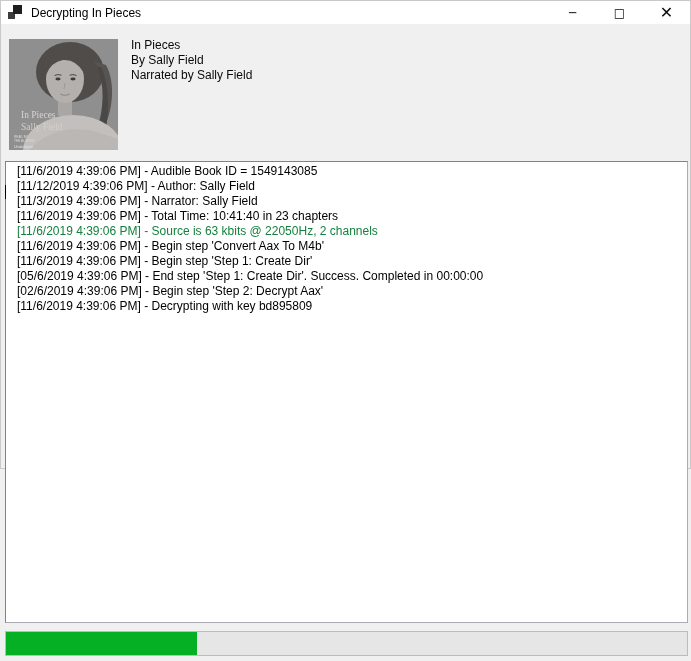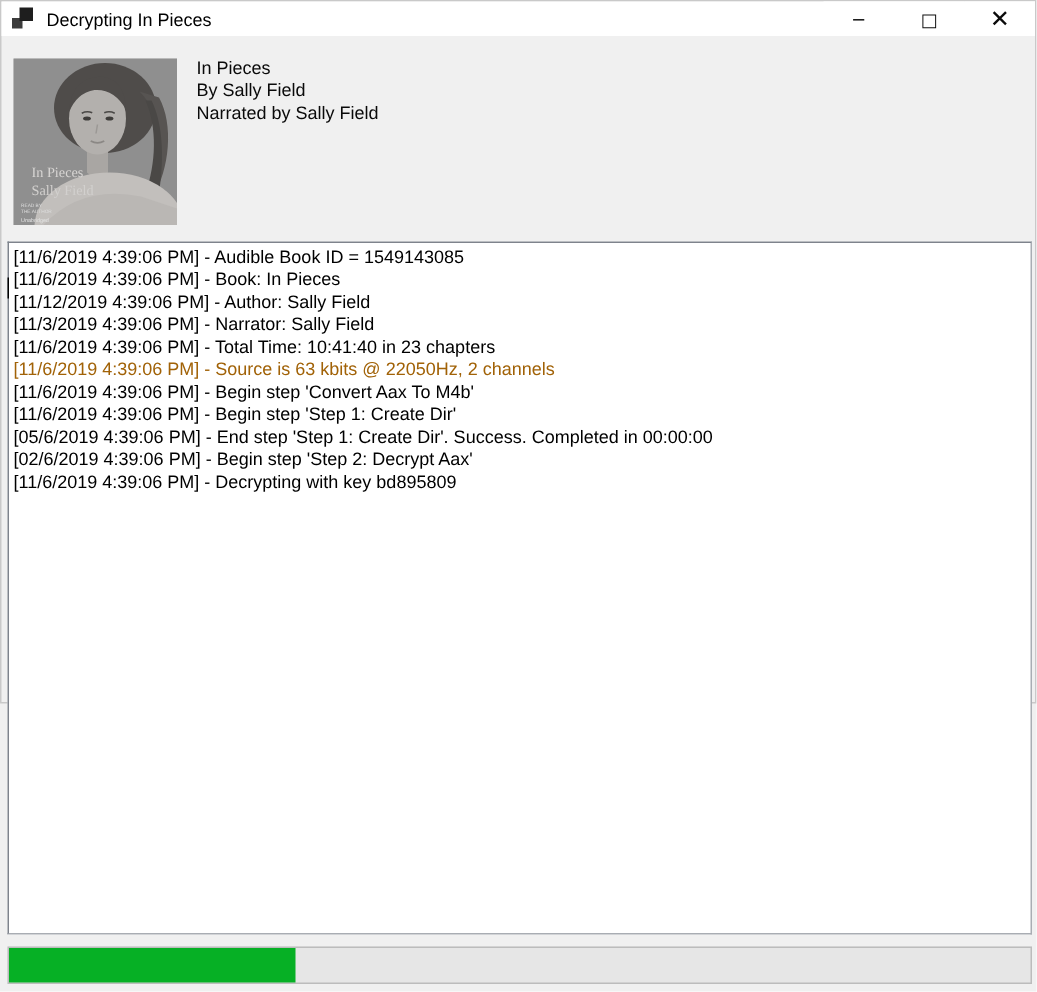--- a/index.html
+++ b/index.html
@@ -36,22 +36,22 @@
   .bookinfo { position: absolute; left: 130px; top: 37px; font-size: 12px; color: #0a0a0a; line-height: 15px; }
 
   
   .logbox {
     position: absolute; left: 4px; top: 160px; width: 683px; height: 462px;
     box-sizing: border-box; background: #ffffff;
     border: 1px solid; border-color: #7e838c #a9adb3 #a9adb3 #7e838c;
     padding: 2px 2px 0 3px; overflow: hidden;
     font-size: 12px; line-height: 15px; color: #000;
   }
-  .logline { white-space: pre; }
-  .logline .red { color: #a16207; }
+  .logline { white-space: pre; margin-left: 8px; }
+  .logline .red { color: #15803d; }
   .logline .default { color: #000000; }
   .caret { position: absolute; left: 4px; top: 184px; width: 1px; height: 14px; background: #000; }
 
   
   .progressbar {
     position: absolute; left: 4px; top: 630px; width: 683px; height: 25px;
     box-sizing: border-box; background: #e6e6e6; border: 1px solid #bcbcbc;
   }
   .progress-fill { height: 100%; width: 0; }
 </style>
@@ -112,21 +112,20 @@
   <div class="bookinfo">
     <div>In Pieces</div>
     <div>By Sally Field</div>
     <div>Narrated by Sally Field</div>
   </div>
 
   <div class="logbox">
 
       <div class="logline"><span class="default">[11/6/2019 4:39:06 PM] - Audible Book ID = 1549143085</span></div>
 
-      <div class="logline"><span class="default">[11/6/2019 4:39:06 PM] - Book: In Pieces</span></div>
 
       <div class="logline"><span class="default">[11/12/2019 4:39:06 PM] - Author: Sally Field</span></div>
 
       <div class="logline"><span class="default">[11/3/2019 4:39:06 PM] - Narrator: Sally Field</span></div>
 
 
       <div class="logline"><span class="default">[11/6/2019 4:39:06 PM] - Total Time: 10:41:40 in 23 chapters</span></div>
 
       <div class="logline"><span class="red">[11/6/2019 4:39:06 PM] - Source is 63 kbits @ 22050Hz, 2 channels</span></div>
 

